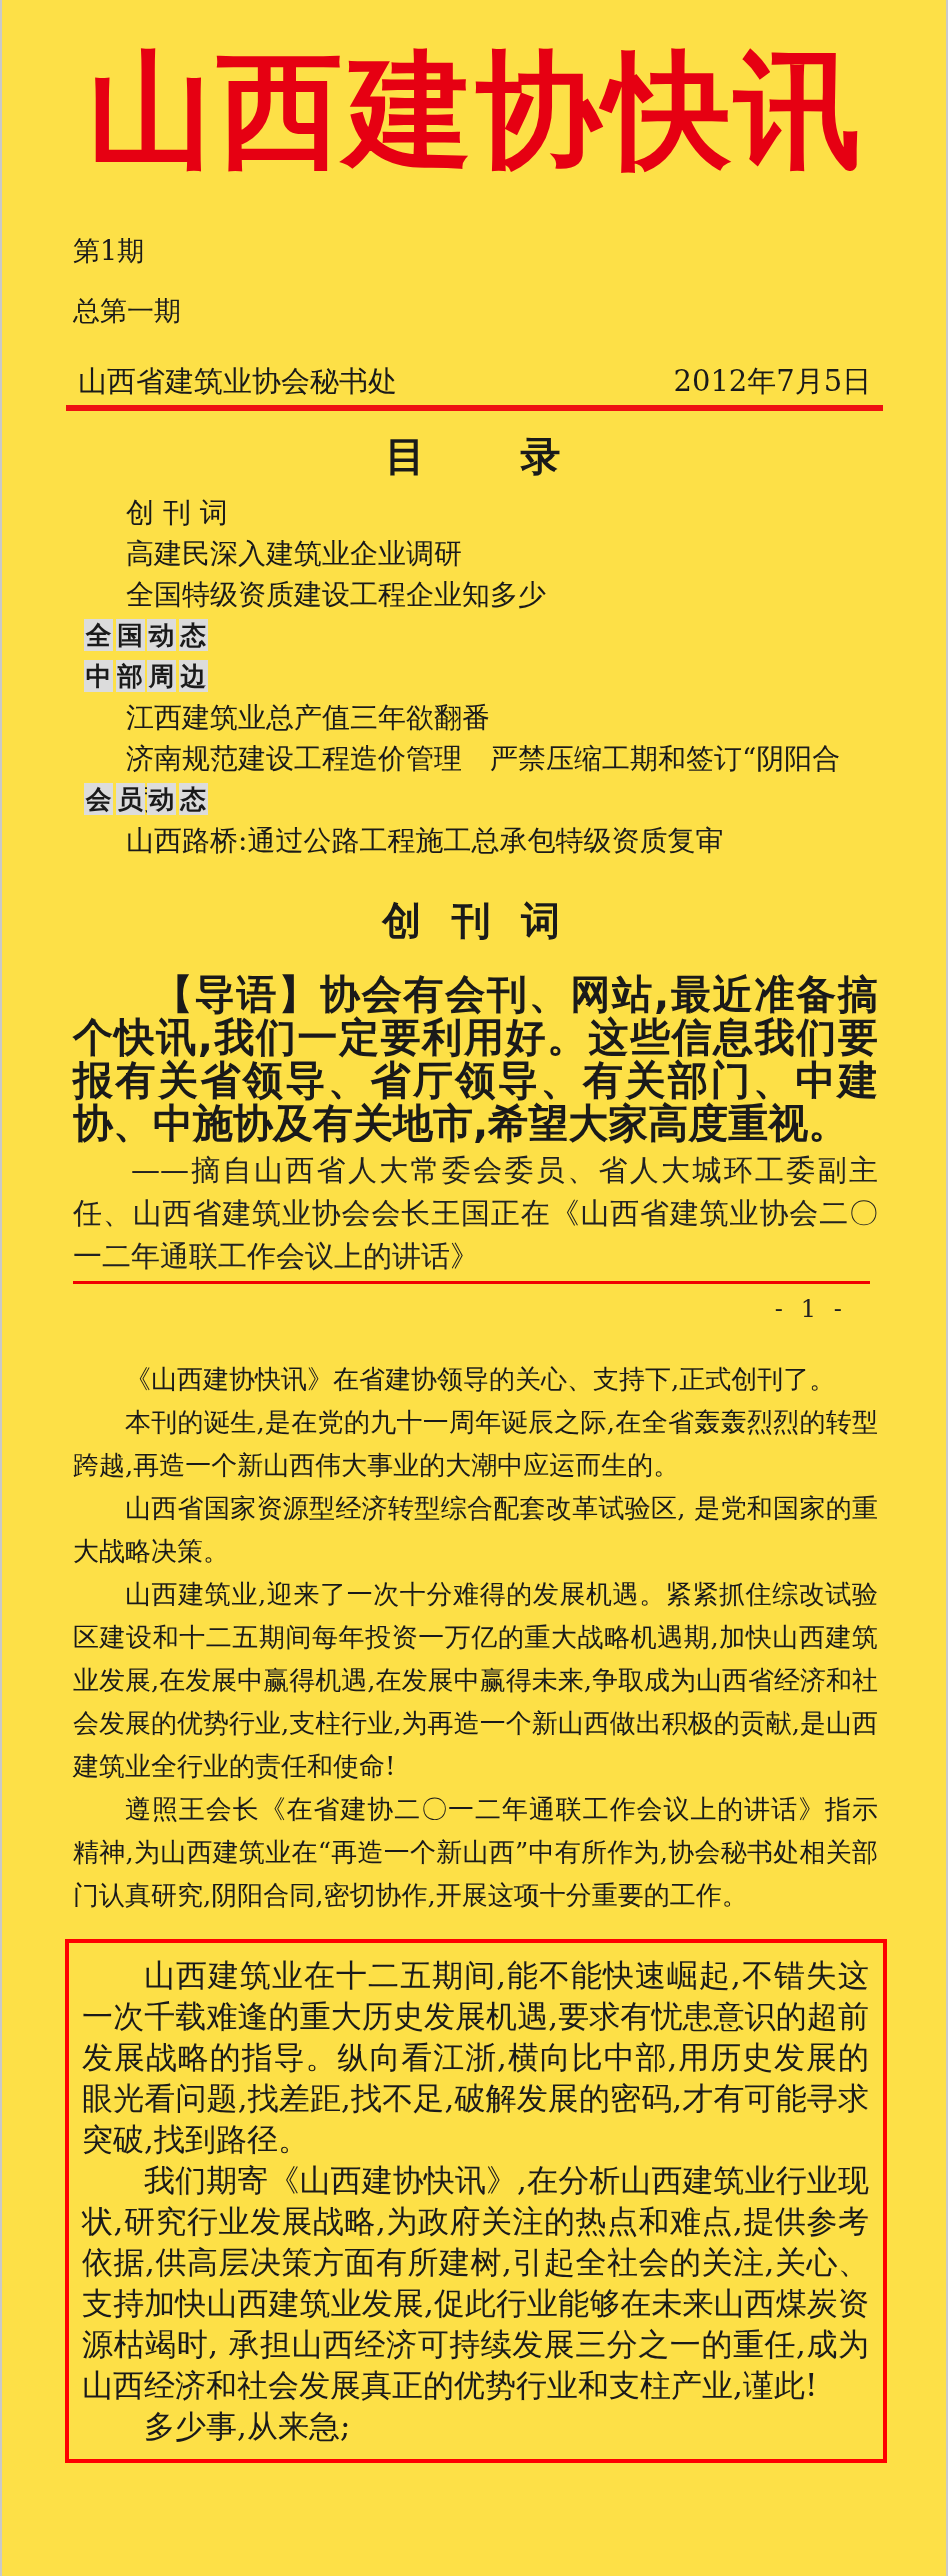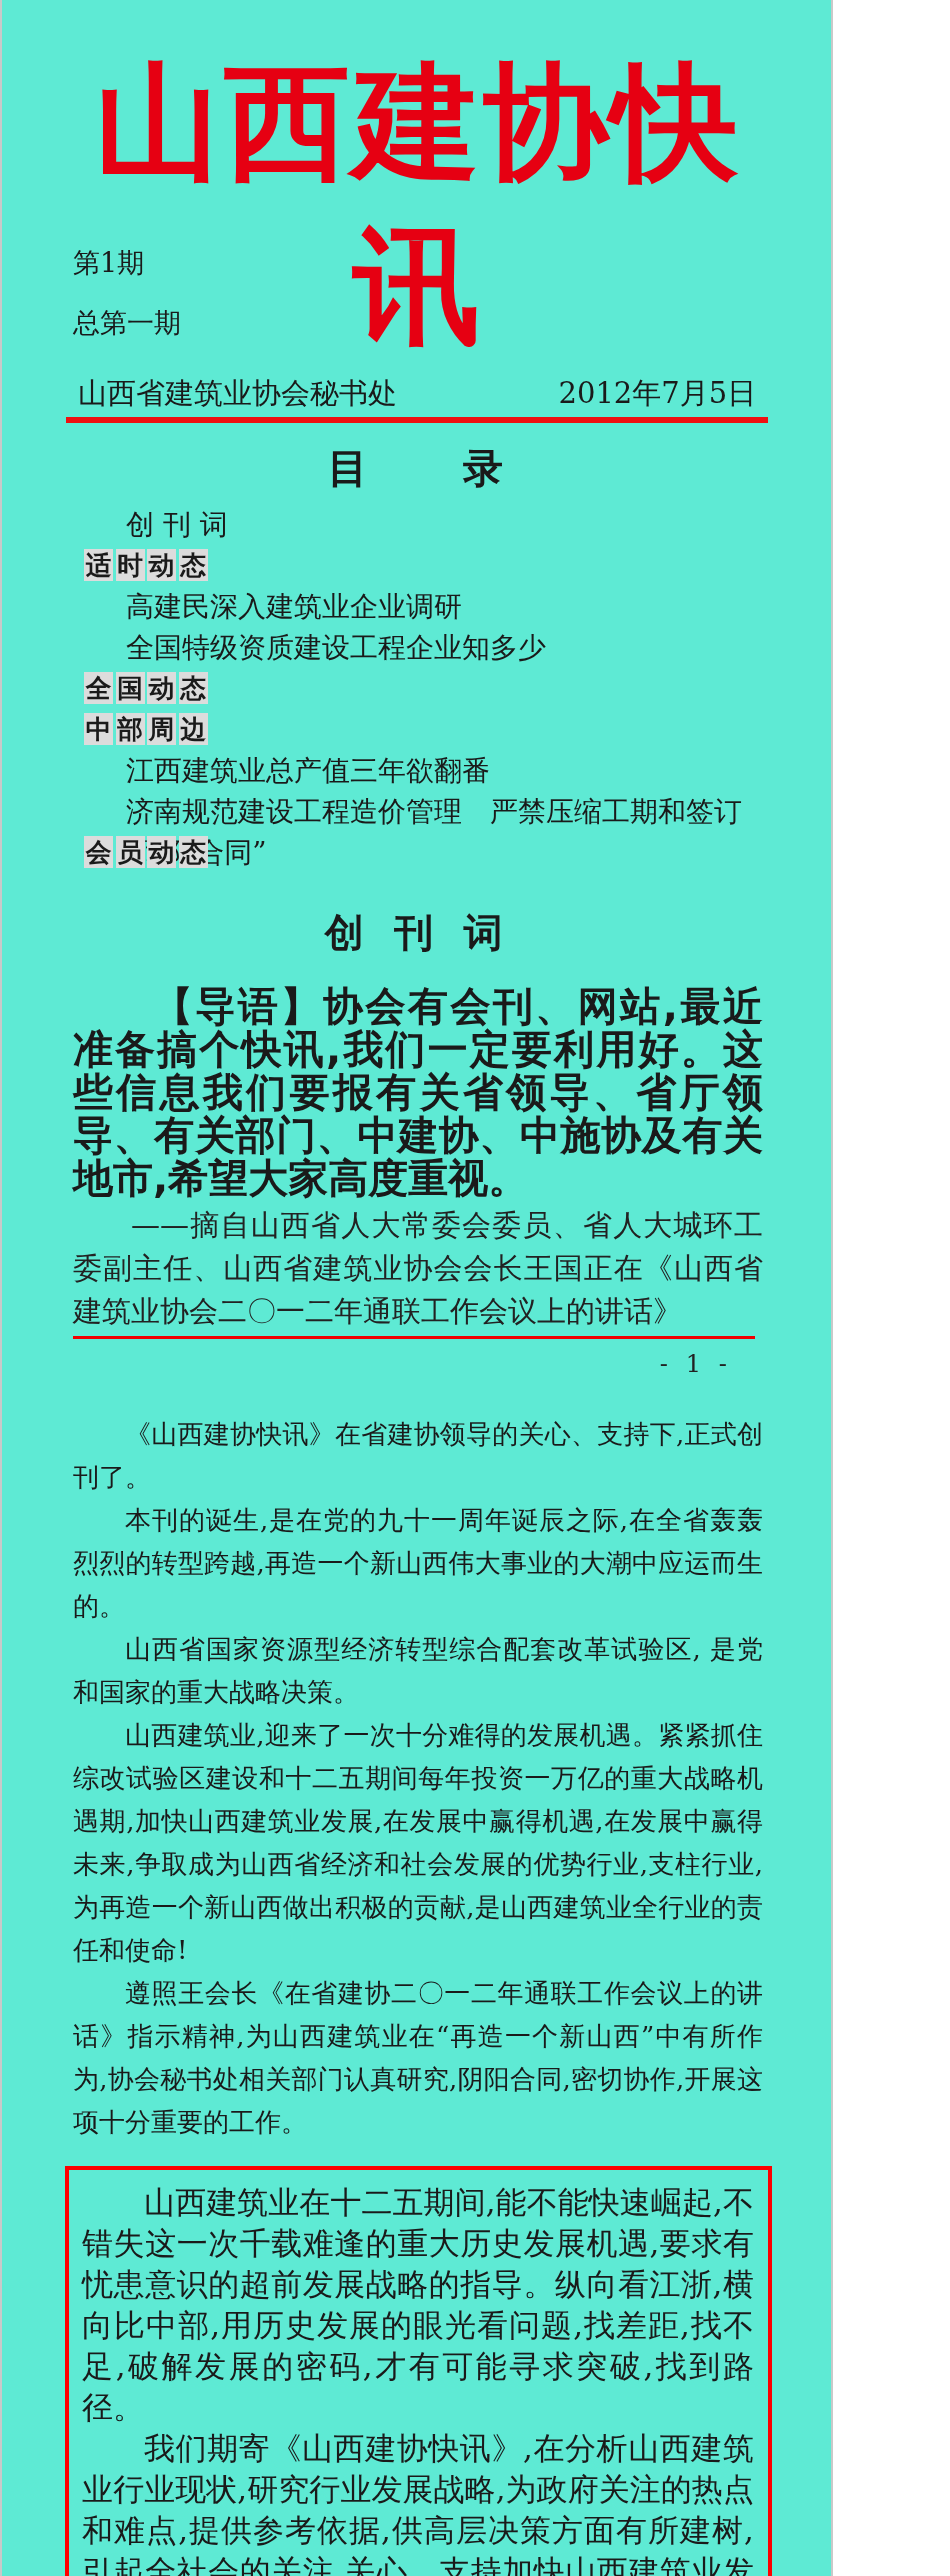--- a/index.html
+++ b/index.html
@@ -1,23 +1,23 @@
 <!DOCTYPE html>
 <html lang="zh" style="font-size:13.6px"><head>
 <meta charset="utf-8">
 <style>
   html,body{margin:0;padding:0;background:#ffffff;}
   .page{
     position:relative;
-    width:833px;height:2576px;
+    width:948px;height:2576px;
     box-sizing:border-box;
-    background:#5eead4;
+    background:#fde047;
     border-left:2.6px solid #c9c9c9;
     border-right:2.6px solid #c9c9c9;
-    padding:16px 68px 0 71px;
+    padding:4px 68px 0 71px;
     overflow:hidden;
     font-family:"DejaVu Serif","Liberation Serif",serif;
     color:#1a1a1a;
   }
   .masthead{
     margin:0;padding-top:24px;height:164px;
     text-align:center;
     font-size:126px;line-height:164px;
     font-weight:bold;letter-spacing:3.4px;
     color:#e60012;
@@ -72,28 +72,28 @@
     <span>山西省建筑业协会秘书处</span>
     <span>2012年7月5日</span>
   </div>
 
   <div class="rule-red-thick"></div>
 
   <h2 class="toc-title">目　　录</h2>
 
   <div class="toc">
     <div class="toc-row toc-item">创 刊 词</div>
-    <div class="toc-row toc-label char-boxes"><span class="cb">适</span><span class="cb">时</span><span class="cb">动</span><span class="cb">态</span></div>
     <div class="toc-row toc-item">高建民深入建筑业企业调研</div>
     <div class="toc-row toc-item">全国特级资质建设工程企业知多少</div>
     <div class="toc-row toc-label char-boxes"><span class="cb">全</span><span class="cb">国</span><span class="cb">动</span><span class="cb">态</span></div>
     <div class="toc-row toc-label char-boxes"><span class="cb">中</span><span class="cb">部</span><span class="cb">周</span><span class="cb">边</span></div>
     <div class="toc-row toc-item">江西建筑业总产值三年欲翻番</div>
     <div class="toc-row toc-item">济南规范建设工程造价管理　严禁压缩工期和签订“阴阳合同”</div>
     <div class="toc-row toc-label char-boxes"><span class="cb">会</span><span class="cb">员</span><span class="cb">动</span><span class="cb">态</span></div>
+    <div class="toc-row toc-item">山西路桥:通过公路工程施工总承包特级资质复审</div>
   </div>
 
   <h2 class="article-title">创 刊 词</h2>
 
   <p class="lead">【导语】协会有会刊、网站,最近准备搞个快讯,我们一定要利用好。这些信息我们要报有关省领导、省厅领导、有关部门、中建协、中施协及有关地市,希望大家高度重视。</p>
 
   <p class="attribution">——摘自山西省人大常委会委员、省人大城环工委副主任、山西省建筑业协会会长王国正在《山西省建筑业协会二〇一二年通联工作会议上的讲话》</p>
 
   <div class="rule-red-thin"></div>
 

